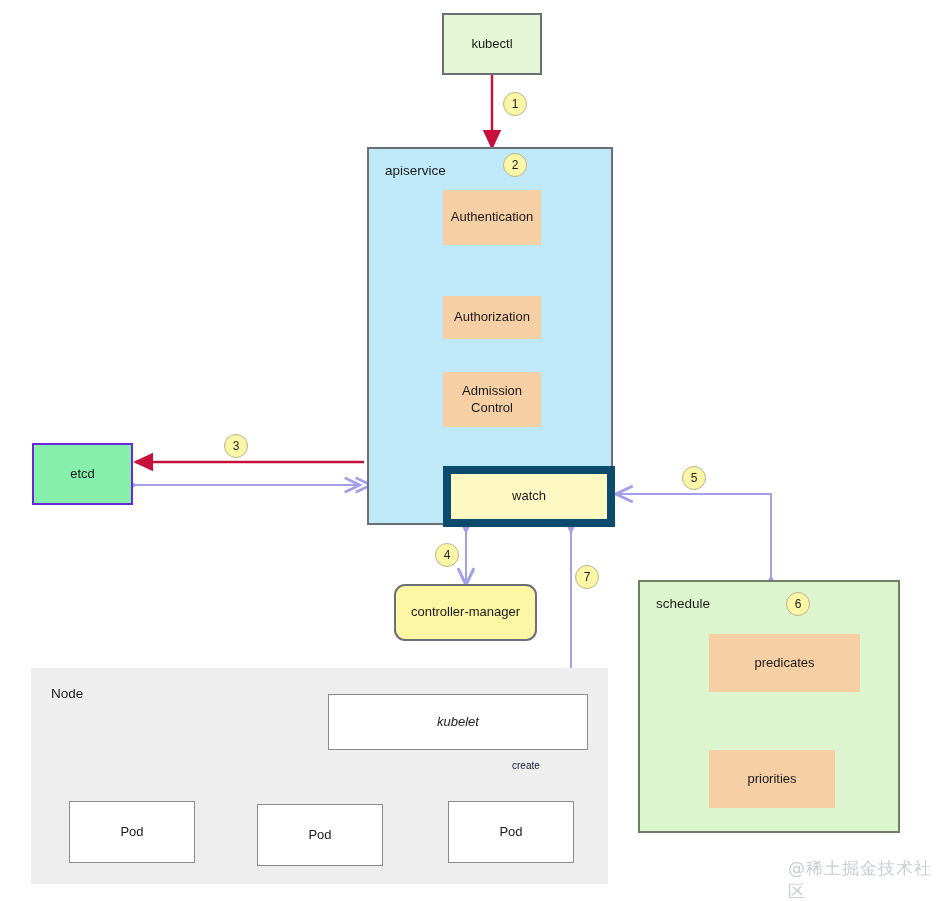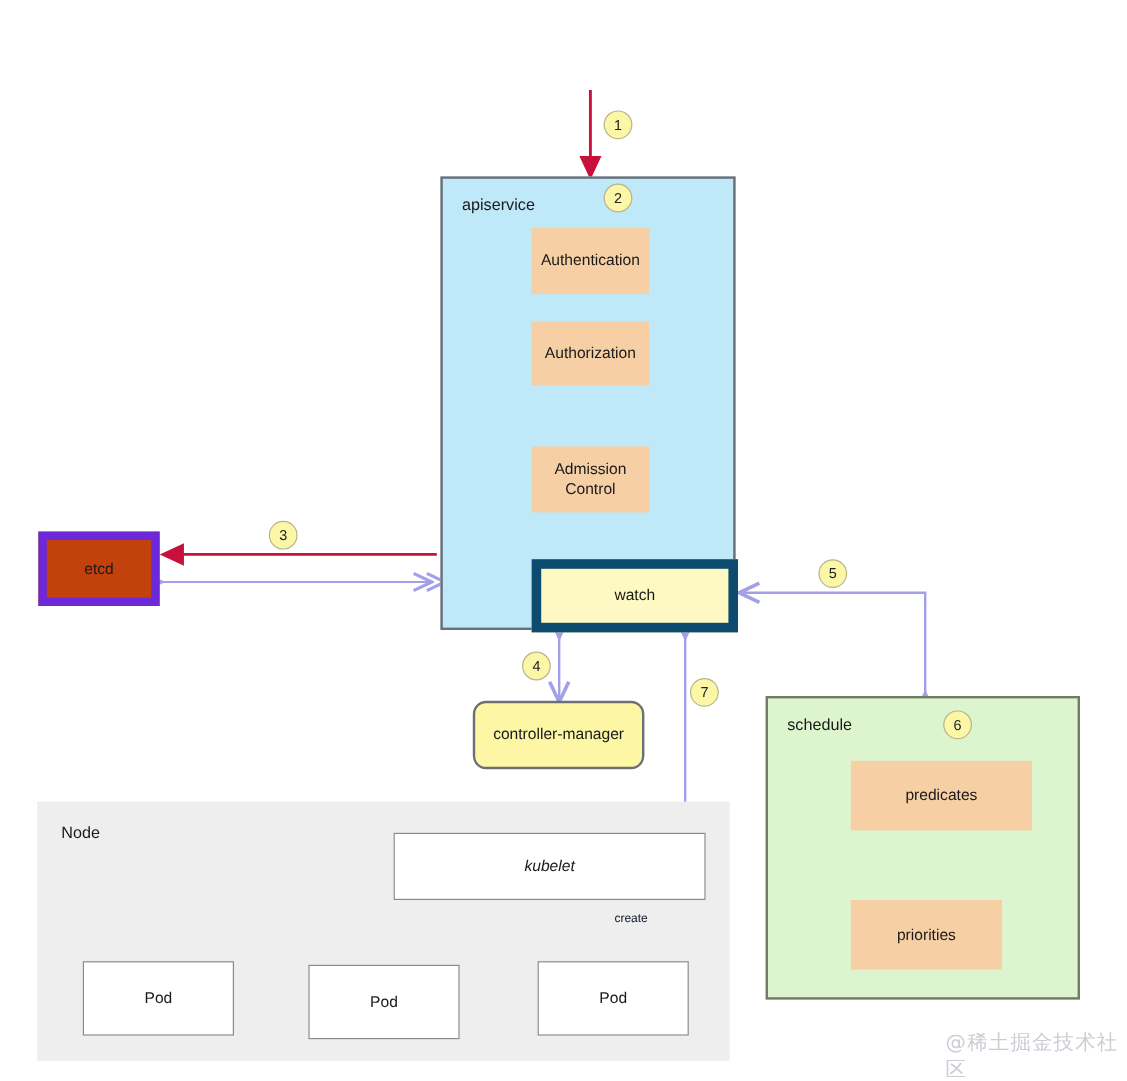--- a/index.html
+++ b/index.html
@@ -57,22 +57,22 @@
 
   .kubectl-box {
     background: #e4f6d4;
     border: 2px solid #6b6f76;
   }
   .stage-box {
     background: #f6cfa5;
     border: none;
   }
   .etcd-box {
-    background: #c2410c;
-    border: 7px solid #6d28d9;
+    background: #86efac;
+    border: 2px solid #6d28d9;
   }
   .watch-box {
     background: #fef9c3;
     border: 8px solid #0c4a6e;
   }
   .cm-box {
     background: #fcf6a5;
     border: 2px solid #6b6f76;
   }
   .kubelet-box {
@@ -191,28 +191,29 @@
       <line x1="571" y1="529" x2="571" y2="692" stroke="#a3a0e8" stroke-width="2" marker-start="url(#ah-purple)" marker-end="url(#ah-purple)"></line>
     </g>
 
     <g>
       <path d="M457,750 L457,768 Q457,776 449,776 L140,776 Q132,776 132,784 L132,796" fill="none" stroke="#c8103c" stroke-width="2.6" marker-end="url(#ah-red)"></path>
       <path d="M320,776 L320,796" fill="none" stroke="#c8103c" stroke-width="2.6" marker-end="url(#ah-red)"></path>
       <path d="M457,750 L457,768 Q457,776 465,776 L503,776 Q511,776 511,784 L511,796" fill="none" stroke="#c8103c" stroke-width="2.6" marker-end="url(#ah-red)"></path>
     </g>
   </svg>
 
+  <div class="box kubectl-box" style="left:442px; top:13px; width:100px; height:62px;">kubectl</div>
 
   <div class="group apiservice-group" style="left:367px; top:147px; width:246px; height:378px;">
     <span class="group-label">apiservice</span>
   </div>
 
   <div class="box stage-box" style="left:443px; top:190px; width:98px; height:55px;">Authentication</div>
 
-  <div class="box stage-box" style="left:443px; top:268px; width:98px; height:53px;">Authorization</div>
+  <div class="box stage-box" style="left:443px; top:296px; width:98px; height:43px;">Authorization</div>
 
   <div class="box stage-box" style="left:443px; top:372px; width:98px; height:55px;">Admission
 Control</div>
 
   <div class="box etcd-box" style="left:32px; top:443px; width:101px; height:62px;">etcd</div>
 
   <div class="box watch-box" style="left:443px; top:466px; width:172px; height:61px;">watch</div>
 
   <div class="box cm-box" style="left:394px; top:584px; width:143px; height:57px;border-radius:11px;">controller-manager</div>
 

